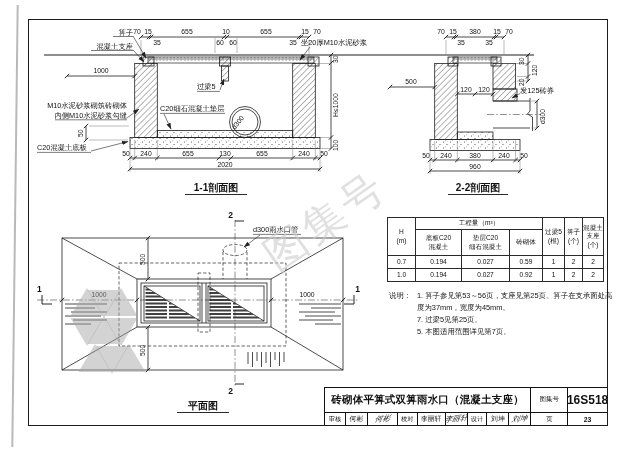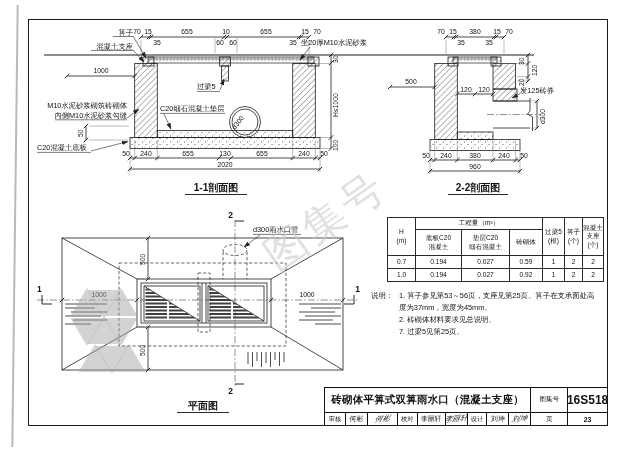--- a/index.html
+++ b/index.html
@@ -25,21 +25,21 @@
   .hat{fill:url(#hat);stroke:#1f1f1f;stroke-width:.8;}
   .stp{fill:url(#stip);stroke:#1f1f1f;stroke-width:.8;}
   .grt{fill:url(#grate);stroke:#1f1f1f;stroke-width:.7;}
   .slat{fill:#404040;}
   .wtri{fill:#a3a3a3;opacity:.48;}
   
   .qty-title{position:absolute;left:358px;top:181px;width:218px;text-align:center;font-weight:bold;font-size:9.5px;}
   table.qty{position:absolute;left:358px;top:197px;border-collapse:collapse;table-layout:fixed;}
   table.qty td,table.qty th{border:.9px solid #2a2a2a;font-size:6.6px;font-weight:normal;text-align:center;vertical-align:middle;padding:0;line-height:1.25;}
   
-  .notes{position:absolute;left:342px;top:270px;width:230px;font-size:7.4px;line-height:12px;}
+  .notes{position:absolute;left:360px;top:270px;width:230px;font-size:7.4px;line-height:12px;}
   .notes-label{position:absolute;left:0;top:0;}
   .note{margin-left:28px;}
   
   .tb{position:absolute;right:0;bottom:0;width:283px;height:38px;border-left:1.2px solid #111;border-top:1.2px solid #111;box-sizing:border-box;background:#fff;margin-left:34px;}
   .tb-row1{display:flex;height:23.5px;border-bottom:1px solid #111;}
   .tb-row2{display:flex;height:13.3px;}
   .tb-cell{display:flex;align-items:center;justify-content:center;box-sizing:border-box;border-left:1px solid #111;overflow:hidden;white-space:nowrap;}
   .tb-cell:first-child{border-left:none;}
   .tb-title{width:206px;font-weight:bold;font-size:10.5px;letter-spacing:.2px;}
   .tb-alab{width:37px;font-size:6.5px;}
@@ -428,22 +428,22 @@
           <td>1</td>
           <td>2</td>
           <td>2</td>
         </tr>
       </tbody>
     </table>
 
     <div class="notes">
       <span class="notes-label">说明：</span>
       <div class="note">1. 箅子参见第53～56页，支座见第25页。箅子在支承面处高度为37mm，宽度为45mm。</div>
-      <div class="note">2. 砖砌体材料要求见总说明。</div>
       <div class="note">7. 过梁5见第25页。</div>
+      <div class="note">5. 本图适用范围详见第7页。</div>
     </div>
 
     <div class="tb">
       <div class="tb-row1">
         <div class="tb-cell tb-title">砖砌体平箅式双箅雨水口（混凝土支座）</div>
         <div class="tb-cell tb-alab">图集号</div>
         <div class="tb-cell tb-ano">16S518</div>
       </div>
       <div class="tb-row2">
         <div class="tb-cell r2l" style="width:20px">审核</div>

